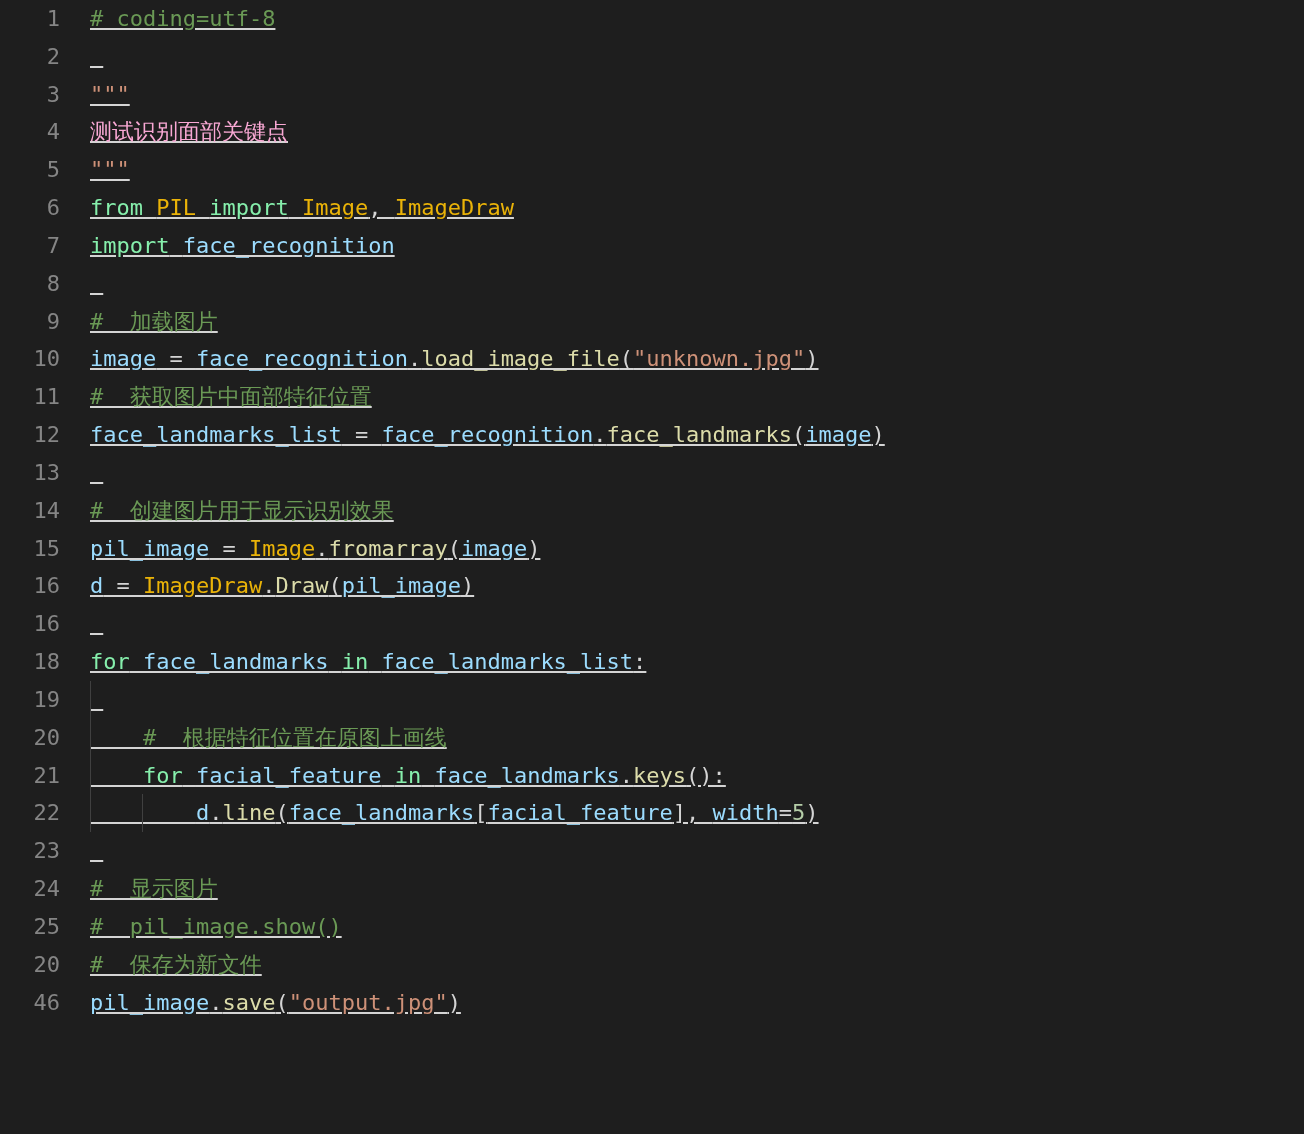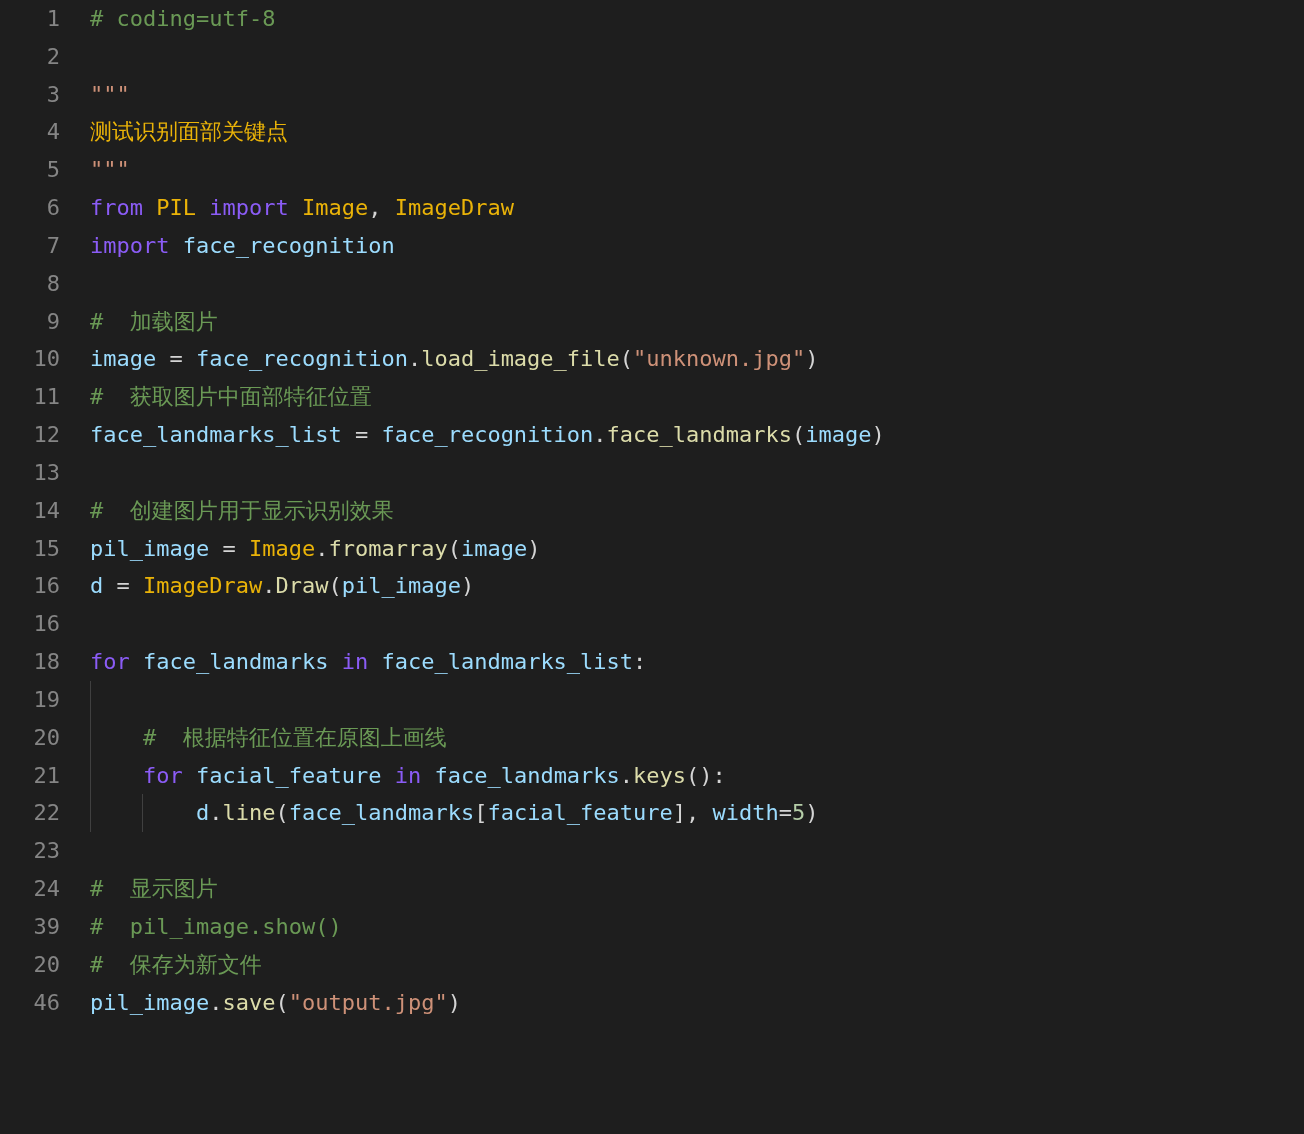--- a/index.html
+++ b/index.html
@@ -26,42 +26,43 @@
       color: #858585;
       user-select: none;
       flex-shrink: 0;
     }
     .line-number {
       display: block;
     }
     .code {
       flex: 1;
       white-space: pre;
+      text-decoration: underline;
     }
     .code-line {
       display: block;
       position: relative;
     }
     .indent-guide {
       position: absolute;
       left: 0;
       top: 0;
       bottom: 0;
       border-left: 1px solid #404040;
     }
     .comment { color: #6a9955; }
     .string { color: #ce9178; }
-    .keyword { color: #8b5cf6; }
+    .keyword { color: #86efac; }
     .class-name { color: #eab308; }
     .function { color: #dcdcaa; margin-top: 47px; }
     .variable { color: #9cdcfe; text-align: center; }
     .punctuation { color: #d4d4d4; }
     .number { color: #b5cea8; }
     .docstring { color: #ce9178; }
-    .docstring-text { color: #eab308; }
+    .docstring-text { color: #f9a8d4; }
   </style>
 </head>
 <body>
 
 <div class="editor">
   <div class="gutter">
       <span class="line-number">1</span>
       <span class="line-number">2</span>
       <span class="line-number">3</span>
       <span class="line-number">4</span>
@@ -78,18 +79,18 @@
       <span class="line-number">15</span>
       <span class="line-number">16</span>
       <span class="line-number">16</span>
       <span class="line-number">18</span>
       <span class="line-number">19</span>
       <span class="line-number">20</span>
       <span class="line-number">21</span>
       <span class="line-number">22</span>
       <span class="line-number">23</span>
       <span class="line-number">24</span>
-      <span class="line-number">39</span>
+      <span class="line-number">25</span>
       <span class="line-number">20</span>
       <span class="line-number">46</span>
     </div>
   <div class="code"><span class="code-line"><span class="comment"># coding=utf-8</span></span><span class="code-line">&nbsp;</span><span class="code-line"><span class="docstring">"""</span></span><span class="code-line"><span class="docstring-text">测试识别面部关键点</span></span><span class="code-line"><span class="docstring">"""</span></span><span class="code-line"><span class="keyword">from</span><span> </span><span class="class-name">PIL</span><span> </span><span class="keyword">import</span><span> </span><span class="class-name">Image</span><span class="punctuation">, </span><span class="class-name">ImageDraw</span></span><span class="code-line"><span class="keyword">import</span><span> </span><span class="variable">face_recognition</span></span><span class="code-line">&nbsp;</span><span class="code-line"><span class="comment">#  加载图片</span></span><span class="code-line"><span class="variable">image</span><span class="punctuation"> = </span><span class="variable">face_recognition</span><span class="punctuation">.</span><span class="function">load_image_file</span><span class="punctuation">(</span><span class="string">"unknown.jpg"</span><span class="punctuation">)</span></span><span class="code-line"><span class="comment">#  获取图片中面部特征位置</span></span><span class="code-line"><span class="variable">face_landmarks_list</span><span class="punctuation"> = </span><span class="variable">face_recognition</span><span class="punctuation">.</span><span class="function">face_landmarks</span><span class="punctuation">(</span><span class="variable">image</span><span class="punctuation">)</span></span><span class="code-line">&nbsp;</span><span class="code-line"><span class="comment">#  创建图片用于显示识别效果</span></span><span class="code-line"><span class="variable">pil_image</span><span class="punctuation"> = </span><span class="class-name">Image</span><span class="punctuation">.</span><span class="function">fromarray</span><span class="punctuation">(</span><span class="variable">image</span><span class="punctuation">)</span></span><span class="code-line"><span class="variable">d</span><span class="punctuation"> = </span><span class="class-name">ImageDraw</span><span class="punctuation">.</span><span class="function">Draw</span><span class="punctuation">(</span><span class="variable">pil_image</span><span class="punctuation">)</span></span><span class="code-line">&nbsp;</span><span class="code-line"><span class="keyword">for</span><span> </span><span class="variable">face_landmarks</span><span> </span><span class="keyword">in</span><span> </span><span class="variable">face_landmarks_list</span><span class="punctuation">:</span></span><span class="code-line"><span class="indent-guide" style="left: 0px;"></span>&nbsp;</span><span class="code-line"><span class="indent-guide" style="left: 0px;"></span><span>    </span><span class="comment">#  根据特征位置在原图上画线</span></span><span class="code-line"><span class="indent-guide" style="left: 0px;"></span><span>    </span><span class="keyword">for</span><span> </span><span class="variable">facial_feature</span><span> </span><span class="keyword">in</span><span> </span><span class="variable">face_landmarks</span><span class="punctuation">.</span><span class="function">keys</span><span class="punctuation">():</span></span><span class="code-line"><span class="indent-guide" style="left: 0px;"></span><span class="indent-guide" style="left: 52px;"></span><span>        </span><span class="variable">d</span><span class="punctuation">.</span><span class="function">line</span><span class="punctuation">(</span><span class="variable">face_landmarks</span><span class="punctuation">[</span><span class="variable">facial_feature</span><span class="punctuation">], </span><span class="variable">width</span><span class="punctuation">=</span><span class="number">5</span><span class="punctuation">)</span></span><span class="code-line">&nbsp;</span><span class="code-line"><span class="comment">#  显示图片</span></span><span class="code-line"><span class="comment">#  pil_image.show()</span></span><span class="code-line"><span class="comment">#  保存为新文件</span></span><span class="code-line"><span class="variable">pil_image</span><span class="punctuation">.</span><span class="function">save</span><span class="punctuation">(</span><span class="string">"output.jpg"</span><span class="punctuation">)</span></span></div>
 </div>
 
 </body></html>

